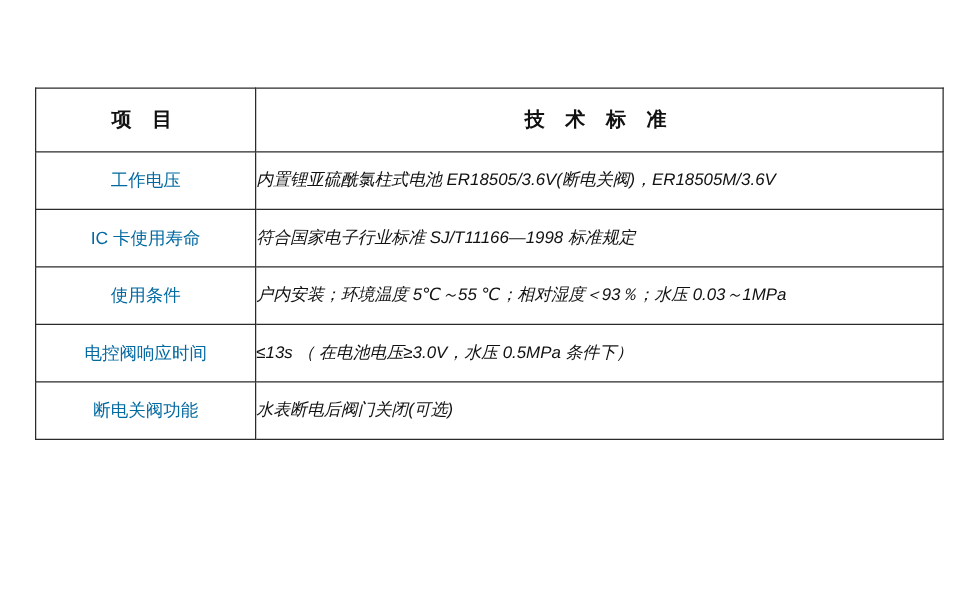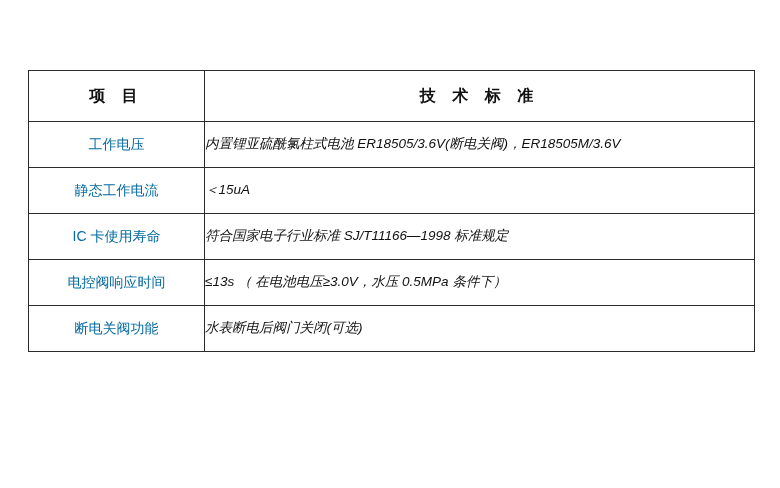--- a/index.html
+++ b/index.html
@@ -76,26 +76,26 @@
     <tbody>
       <tr class="head-row">
         <td class="col-item head-cell">项      目</td>
         <td class="col-std head-cell">技  术  标  准</td>
       </tr>
       <tr class="body-row">
         <td class="col-item item-cell">工作电压</td>
         <td class="col-std std-cell">内置锂亚硫酰氯柱式电池 ER18505/3.6V(断电关阀)，ER18505M/3.6V</td>
       </tr>
       <tr class="body-row">
-        <td class="col-item item-cell">静态工作电流</td>
-        <td class="col-std std-cell">＜15uA</td>
+        <td class="col-item item-cell">IC 卡使用寿命</td>
+        <td class="col-std std-cell">符合国家电子行业标准 SJ/T11166—1998 标准规定</td>
       </tr>
       <tr class="body-row">
-        <td class="col-item item-cell">IC 卡使用寿命</td>
-        <td class="col-std std-cell">符合国家电子行业标准 SJ/T11166—1998 标准规定</td>
+        <td class="col-item item-cell">使用条件</td>
+        <td class="col-std std-cell">户内安装；环境温度 5℃～55 ℃；相对湿度＜93％；水压 0.03～1MPa</td>
       </tr>
       <tr class="body-row">
         <td class="col-item item-cell">电控阀响应时间</td>
         <td class="col-std std-cell">≤13s  （ 在电池电压≥3.0V，水压 0.5MPa 条件下）</td>
       </tr>
       <tr class="body-row">
         <td class="col-item item-cell">断电关阀功能</td>
         <td class="col-std std-cell">水表断电后阀门关闭(可选)</td>
       </tr>
     </tbody>

